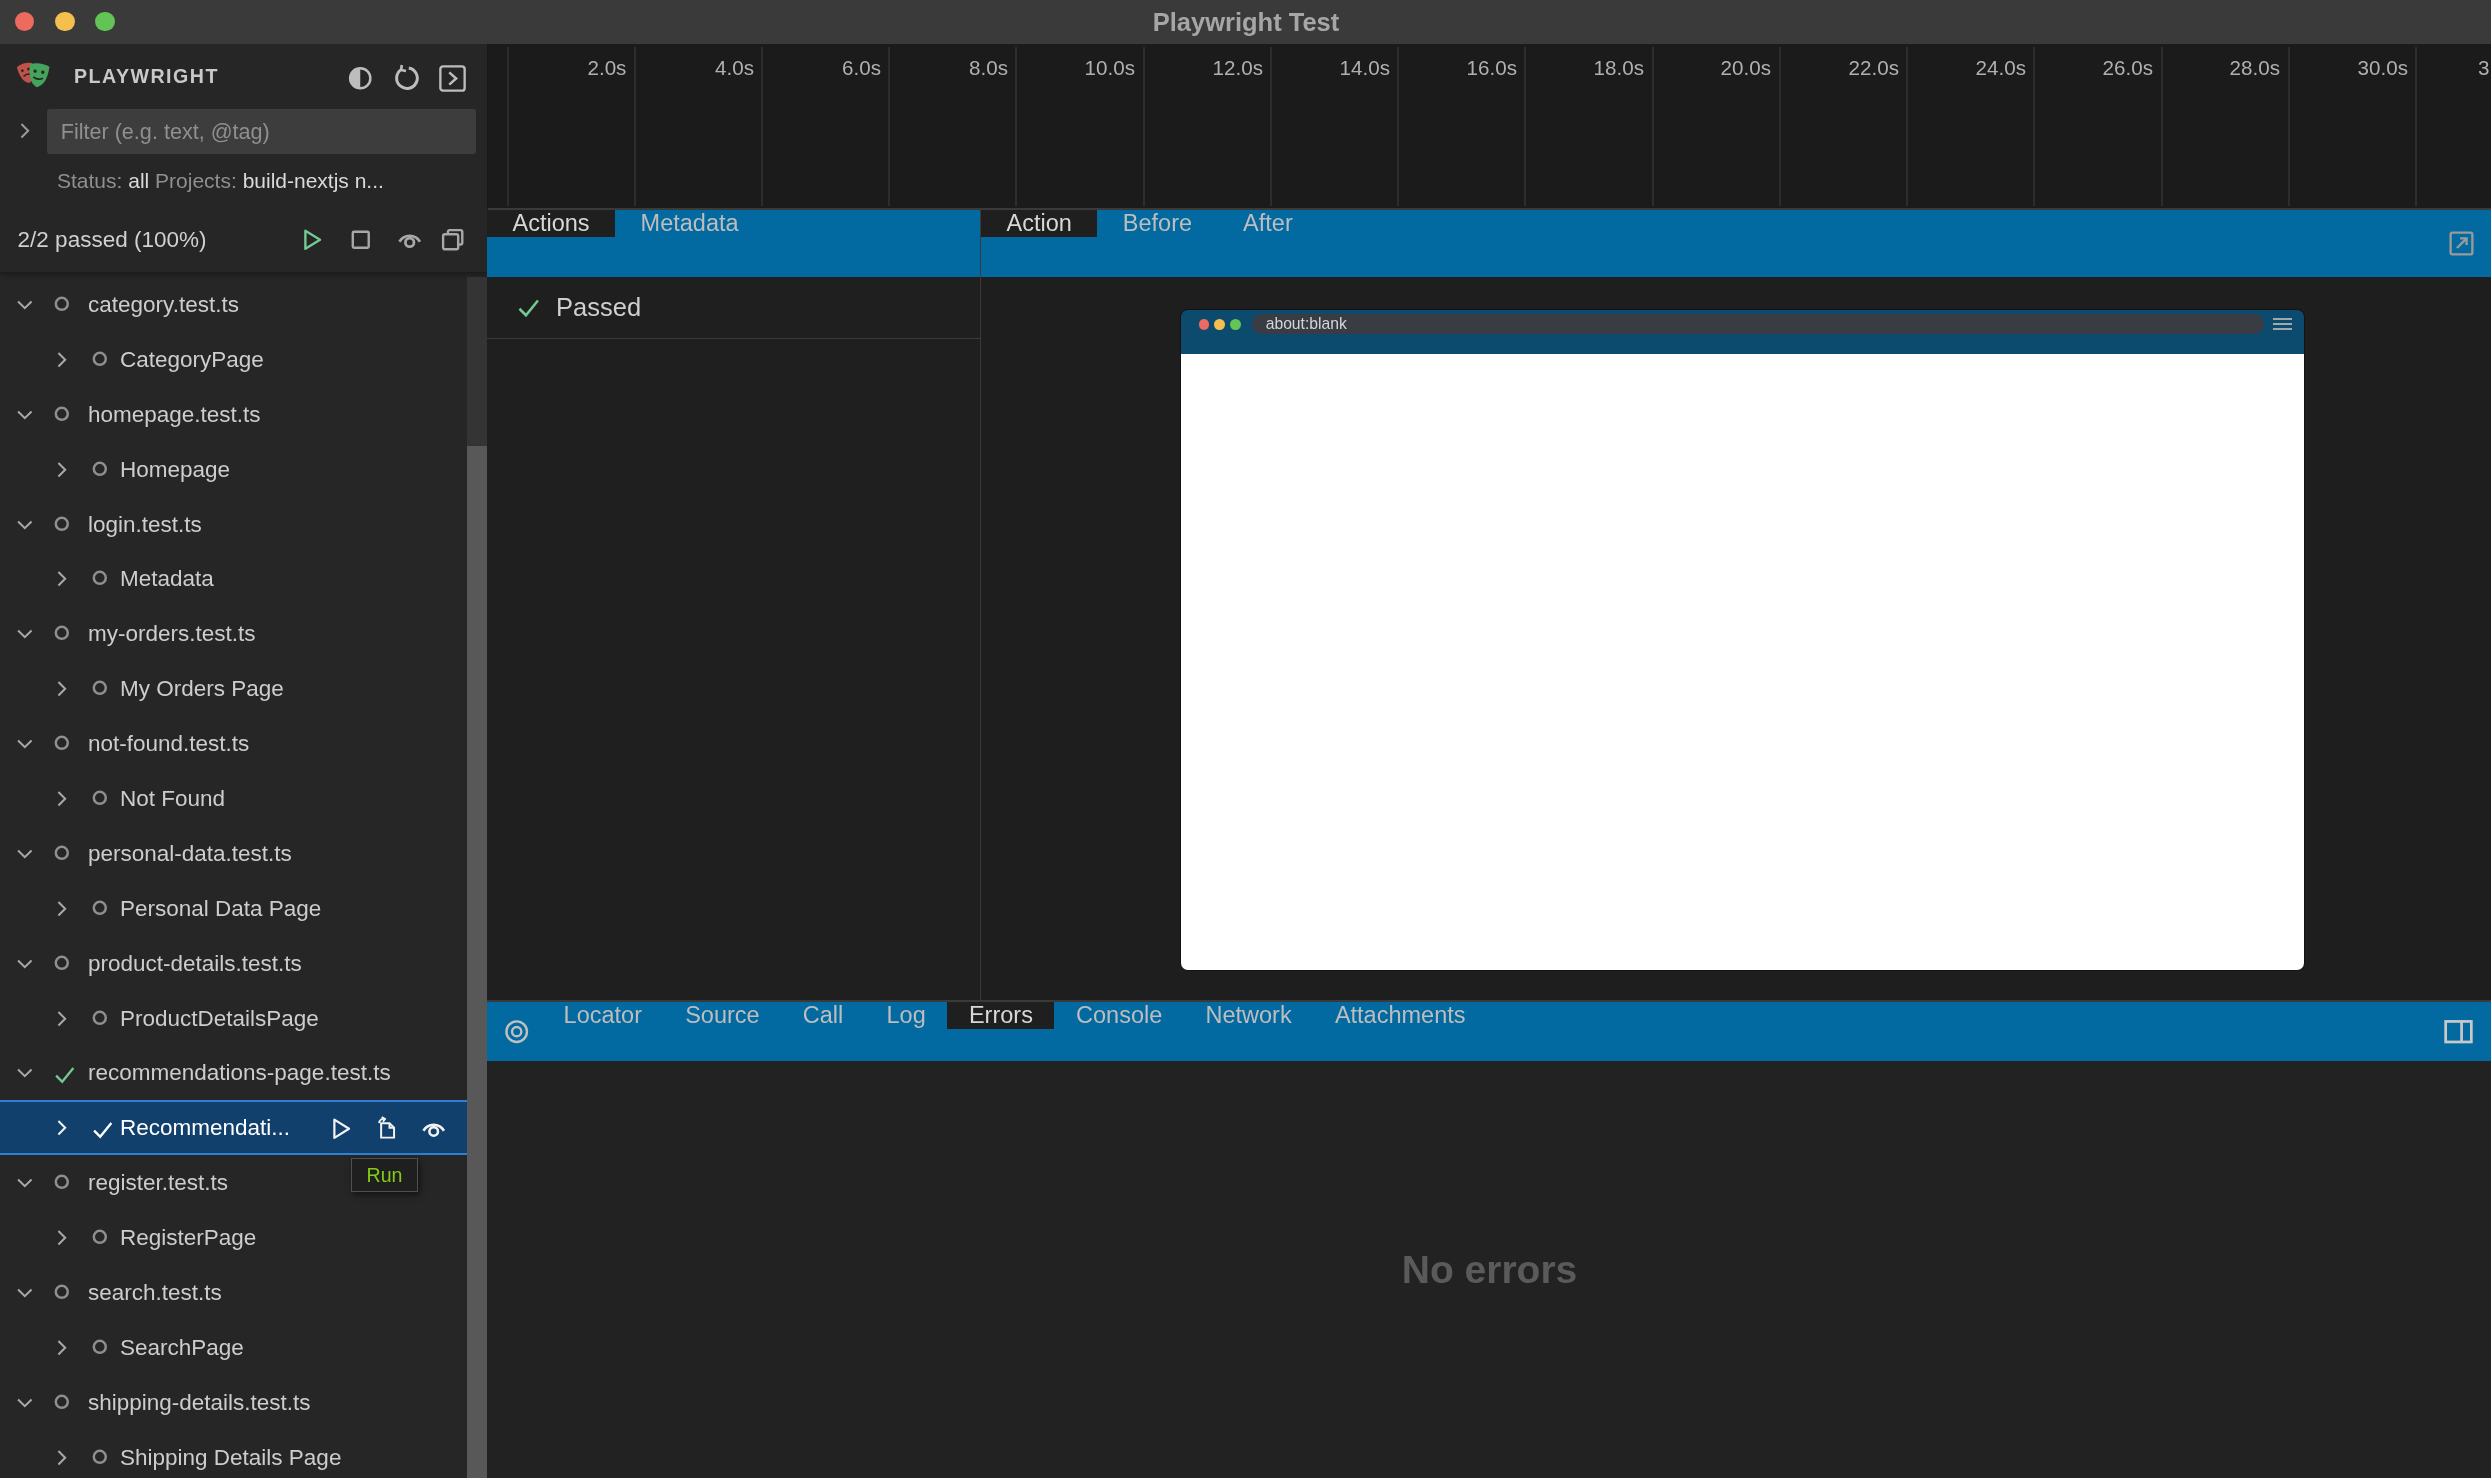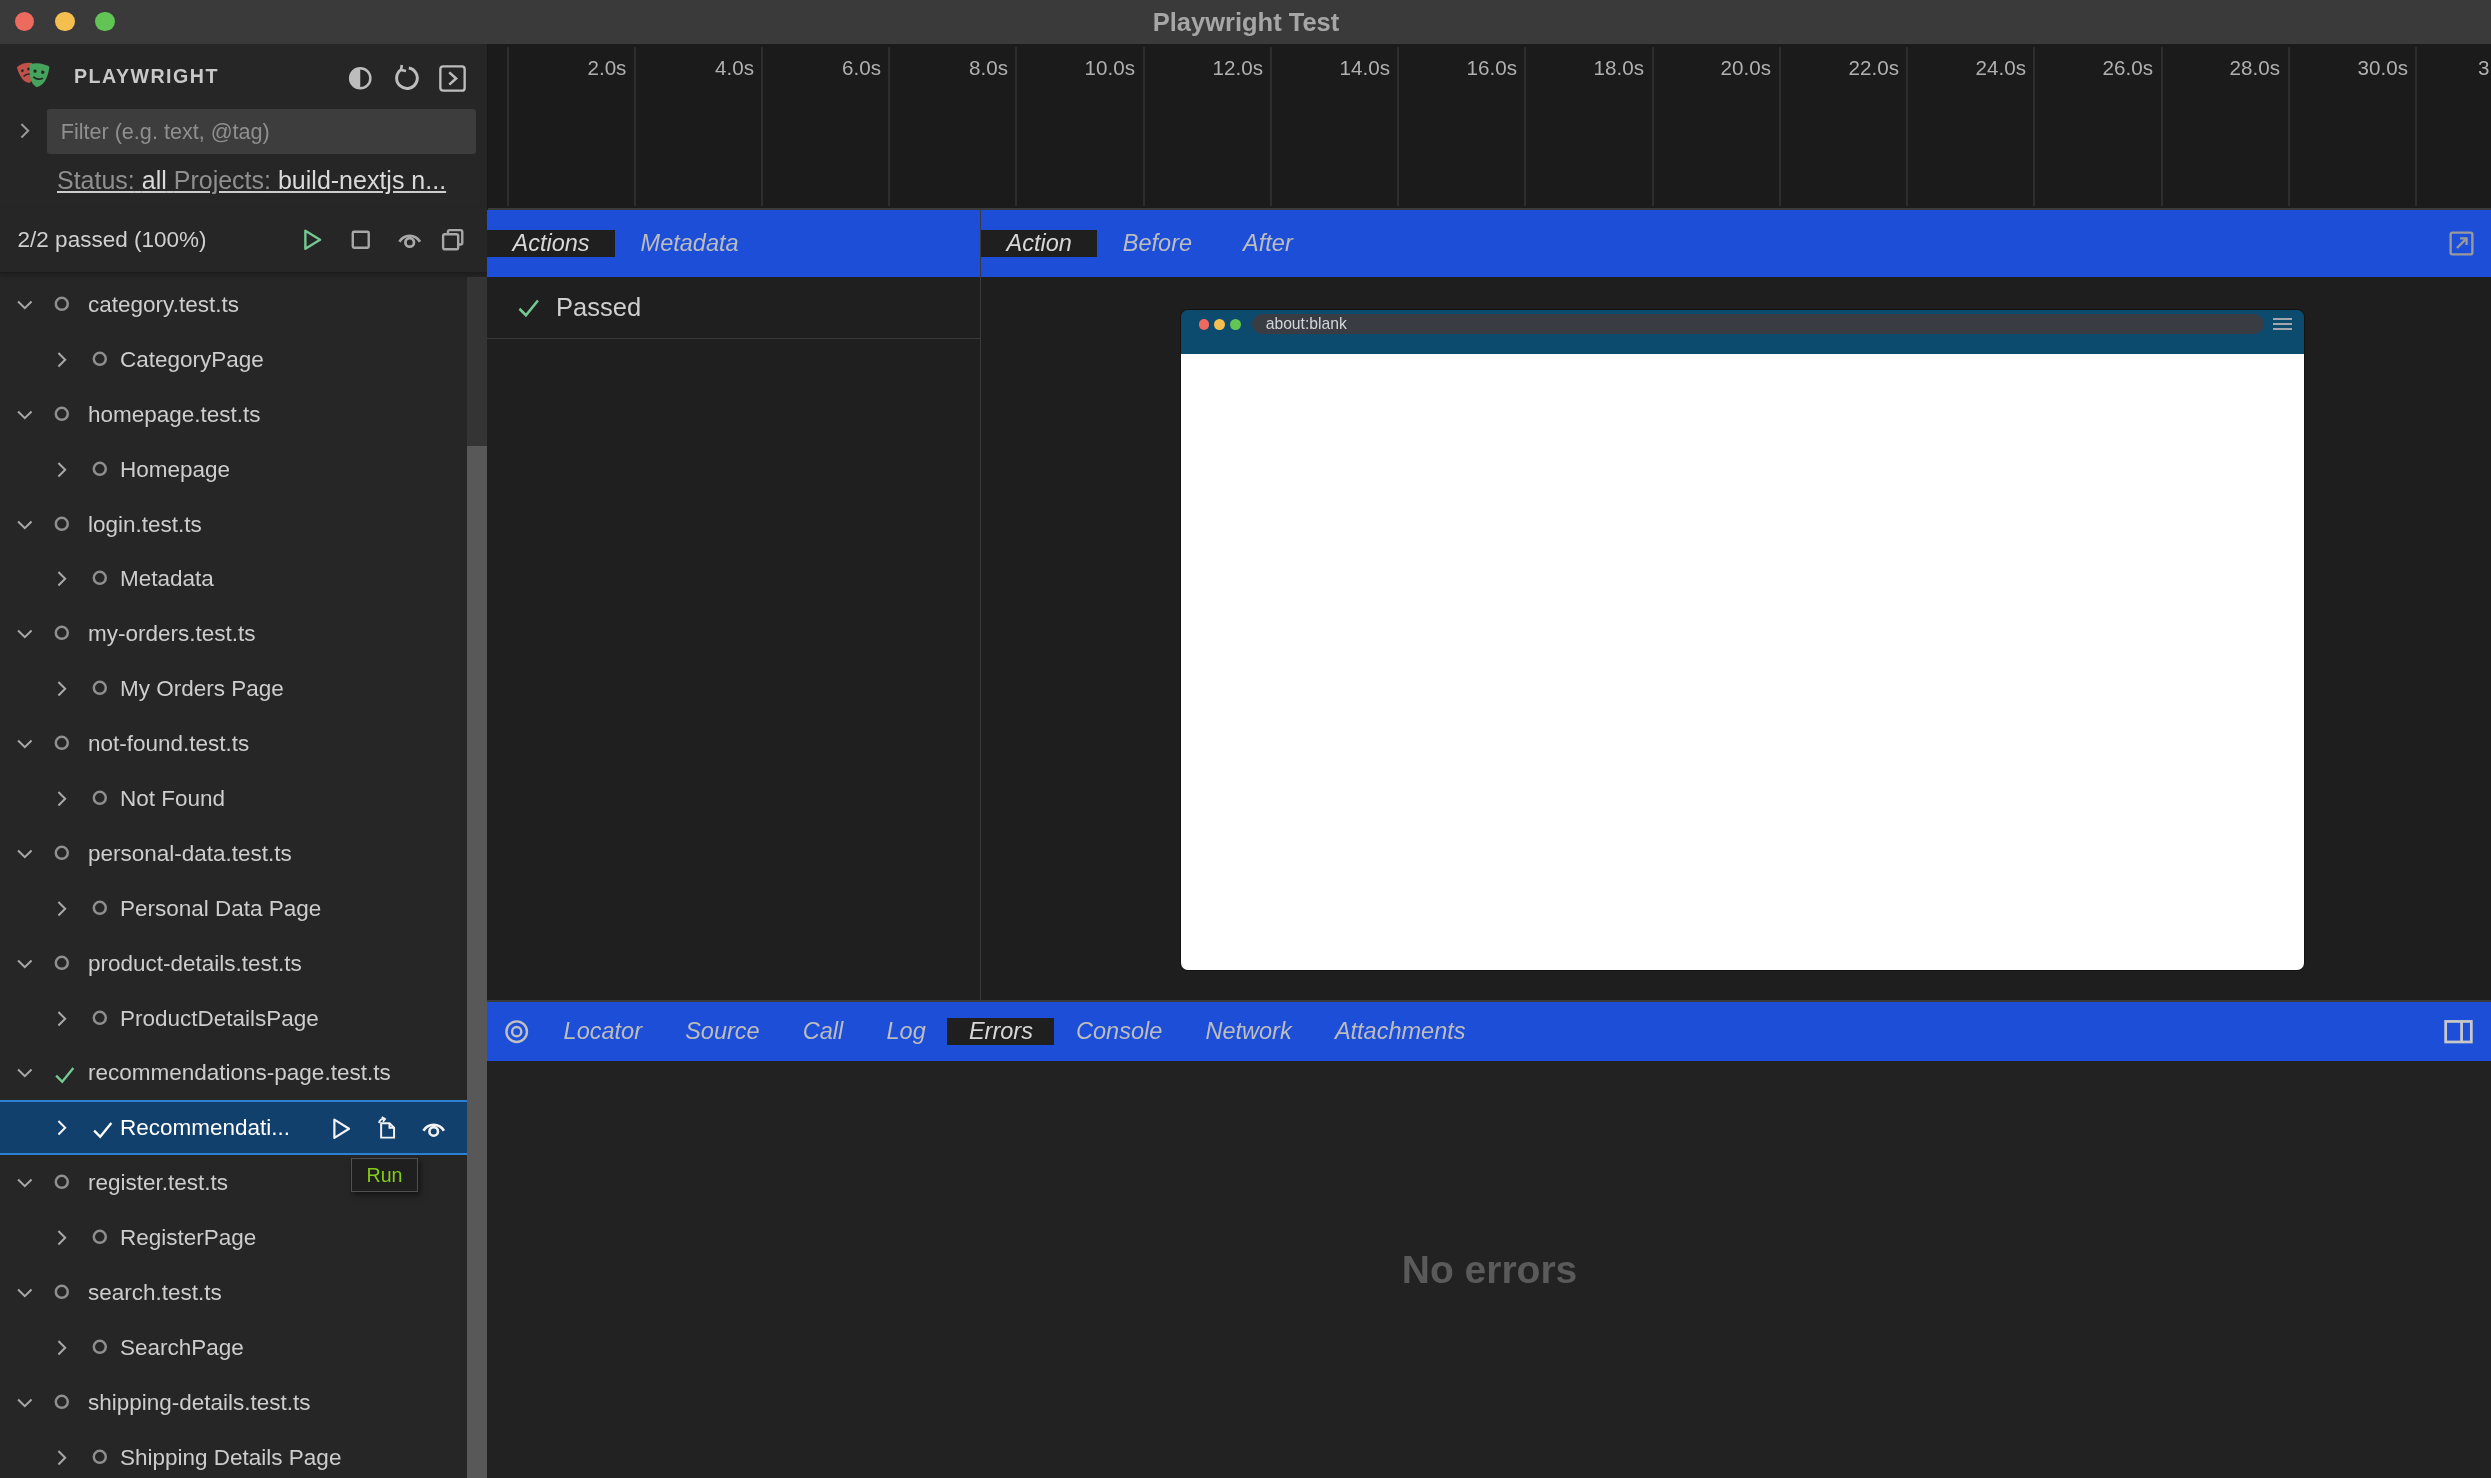--- a/index.html
+++ b/index.html
@@ -33,21 +33,21 @@
     font-size:19.6px;font-weight:700;letter-spacing:1.5px;color:#c9c9c9;}
   .hdr-btn{position:absolute;top:19.6px;width:29px;height:29px;color:#bdbdbd;
     display:flex;align-items:center;justify-content:center;}
   .hb-theme{left:346px}.hb-reload{left:391px}.hb-box{left:438px}
   .filter-chevron{position:absolute;left:13.7px;top:76px;color:#9a9a9a;}
   .filter-input{position:absolute;left:47px;top:65px;width:402px;height:45px;
     background:#3d3d3d;border:none;border-radius:2.9px;outline:none;
     color:#d6d6d6;font-size:21.6px;padding:0 13.7px;font-family:"Liberation Sans",sans-serif;}
   .filter-input::placeholder{color:#8f8f8f;opacity:1;}
   .meta-row{position:absolute;left:57px;top:110px;height:53px;line-height:53px;
-    font-size:25px;white-space:nowrap;text-decoration:underline;}
+    font-size:21px;white-space:nowrap;}
   .meta-label{color:#8f8f8f}
   .meta-value{color:#dadada}
   .toolbar{position:absolute;left:0;top:163px;width:100%;height:65px;
     border-bottom:1px solid #1c1c1c;box-shadow:0 2.9px 4.9px rgba(0,0,0,0.25);}
   .summary{position:absolute;left:17.6px;top:0;height:65px;line-height:65px;
     font-size:22.5px;color:#d0d0d0;}
   .tb-btn{position:absolute;top:18.6px;width:27.4px;height:27.4px;
     display:flex;align-items:center;justify-content:center;color:#a8a8a8;}
   .tb-play{left:298px;color:#73c991}
   .tb-stop{left:347px}
@@ -72,21 +72,21 @@
   .tree-row.selected .chev,.tree-row.selected .stat{color:#f2f2f2;top:14.7px;}
   .row-act{position:absolute;top:12.7px;width:27.4px;height:27.4px;color:#f2f2f2;
     display:flex;align-items:center;justify-content:center;}
   .ra-run{left:327px}.ra-source{left:372px}.ra-watch{left:420px}
   .scroll-track{position:absolute;left:467px;top:233px;width:20.6px;bottom:0;background:#343434;}
   .scroll-thumb{position:absolute;left:467px;top:402px;width:20.6px;height:1032px;background:#585858;}
   .run-tooltip{position:absolute;left:351px;top:1114px;width:65px;height:32px;
     background:#1f1f1f;border:1px solid #505050;box-shadow:2px 2.9px 5.9px rgba(0,0,0,.5);
     font-size:19.6px;color:#84cc16;text-align:center;line-height:32px;z-index:9;}
   
-  .tabbar{display:flex;align-items:center;background:#1d4ed8;font-style:italic;}
+  .tabbar{display:flex;align-items:flex-start;background:#0369a1;}
   .tab{display:flex;align-items:center;padding:0 25.5px;font-size:23.5px;color:#bdbdbd;white-space:nowrap;}
   .tab.active{background:#1f1f1f;color:#d8d8d8;}
   
   .actions-panel{position:absolute;left:487px;top:210px;width:494px;height:790px;
     background:#1f1f1f;border-right:1px solid #3a3a3a;box-sizing:border-box;}
   .actions-tabbar{height:67px;}
   .passed-row{display:flex;align-items:center;height:61px;padding-left:28px;
     border-bottom:1px solid #3a3a3a;}
   .passed-row .lbl{font-size:25.5px;color:#cfcfcf;margin-left:13.7px;}
   

